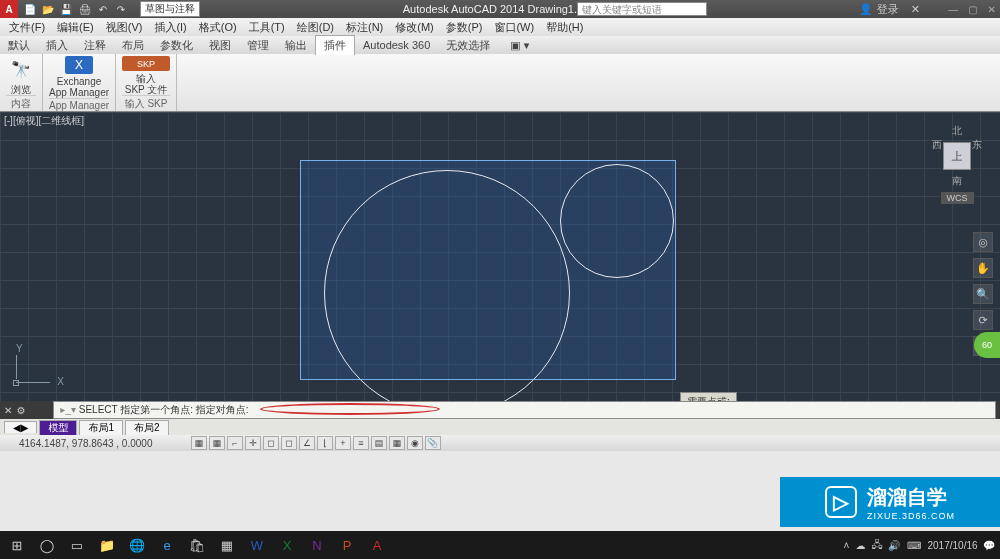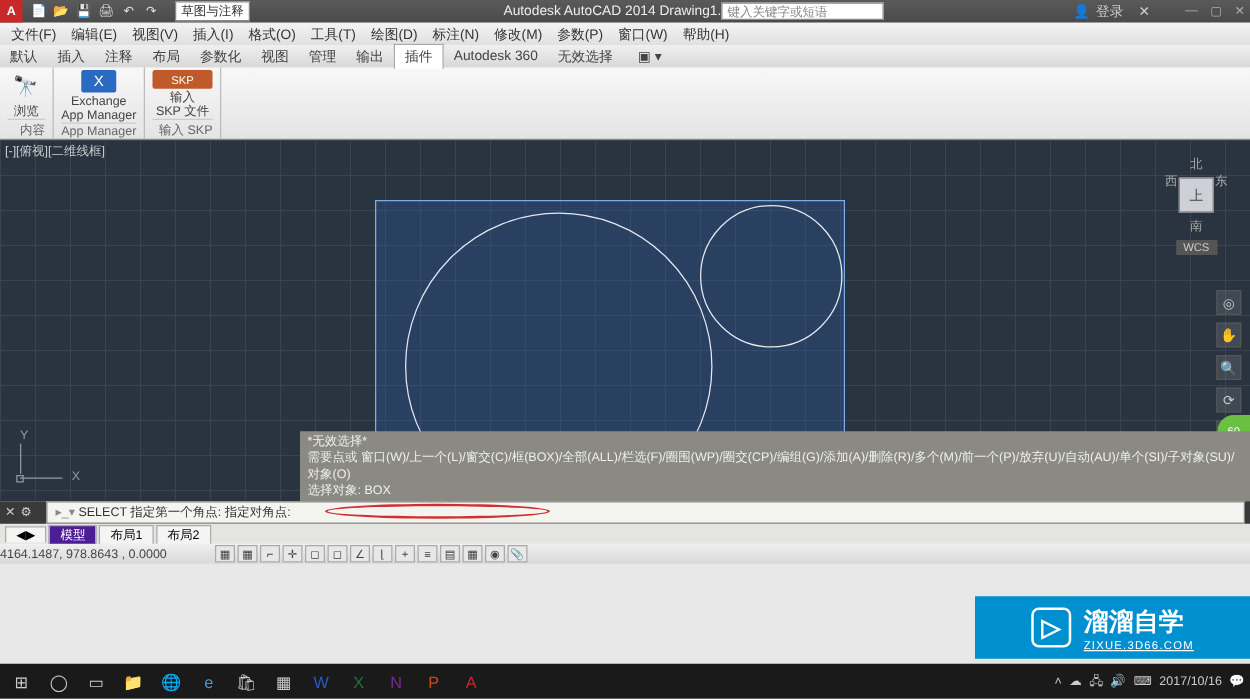--- a/index.html
+++ b/index.html
@@ -14,47 +14,47 @@
 .titlebar .wincontrols { position:absolute; right:4px; display:flex; gap:10px; color:#aaa; }
 .menubar { height:18px; background:linear-gradient(#f4f4f4,#e0e0e0); display:flex; align-items:center; font-size:11px; padding:0 4px; gap:2px; color:#333;}
 .menubar span { padding:0 5px; }
 .ribbon-tabs { height:18px; background:linear-gradient(#f0f0f0,#d8d8d8); display:flex; font-size:11px; align-items:center; }
 .ribbon-tabs span { padding:2px 8px; color:#444; }
 .ribbon-tabs .active { background:#fff; border:1px solid #aaa; border-bottom:none; }
 .ribbon { height:58px; background:linear-gradient(#f8f8f8,#e4e4e4); display:flex; border-bottom:1px solid #888;}
 .panel { border-right:1px solid #bbb; padding:2px 6px 0 6px; display:flex; flex-direction:column; align-items:center; font-size:10px; color:#444;}
 .panel .icon-box { width:30px; height:26px; display:flex; align-items:center; justify-content:center; font-size:16px;}
 .panel .label { font-size:10px; text-align:center; line-height:1.1; margin-top:2px;}
-.panel .footer { font-size:10px; color:#666; border-top:1px solid #ccc; width:100%; text-align:right; padding-top:1px; margin-top:auto;}
+.panel .footer { font-size:10px; color:#666; border-top:1px solid #ccc; width:100%; text-align:center; padding-top:1px; margin-top:auto;}
 .canvas-area { position:relative; height:289px; background:#2a3440; }
 .grid { position:absolute; inset:0; background-image:linear-gradient(#3a4450 1px,transparent 1px),linear-gradient(90deg,#3a4450 1px,transparent 1px); background-size:28px 28px;}
 .viewport-label { position:absolute; top:2px; left:4px; color:#ccc; font-size:10px; }
 .selection-rect { position:absolute; left:300px; top:48px; width:376px; height:220px; background:rgba(40,90,160,0.35); border:1px solid #7aaee8; }
 .circle1 { position:absolute; left:324px; top:58px; width:246px; height:246px; border:1px solid #e8e8f0; border-radius:50%; }
 .circle2 { position:absolute; left:560px; top:52px; width:114px; height:114px; border:1px solid #e8e8f0; border-radius:50%; }
 .tooltip { position:absolute; left:680px; top:280px; background:#d8d8cc; color:#333; font-size:10px; padding:2px 6px; border:1px solid #888;}
 .ucs { position:absolute; left:16px; bottom:18px; color:#8a9aa8; font-size:10px;}
 .viewcube { position:absolute; right:18px; top:12px; width:50px; text-align:center; color:#aaa; font-size:10px;}
 .viewcube .cube { width:28px; height:28px; background:#cfcfd8; margin:4px auto; border:1px solid #888; display:flex; align-items:center; justify-content:center; color:#444; font-size:11px;}
 .wcs-badge { background:#555; color:#ccc; font-size:9px; padding:1px 6px; display:inline-block; margin-top:4px;}
 .navbar { position:absolute; right:6px; top:120px; width:22px; display:flex; flex-direction:column; gap:6px; align-items:center;}
 .navbar .nb { width:20px; height:20px; background:rgba(200,200,200,0.15); border:1px solid #555; color:#ccc; font-size:11px; display:flex; align-items:center; justify-content:center;}
 .green-badge { position:absolute; right:0; top:220px; width:26px; height:26px; background:#6ac040; border-radius:13px 0 0 13px; color:#fff; font-size:9px; display:flex; align-items:center; justify-content:center;}
 .cmdhist { background:#8a8a82; color:#eee; font-size:10px; padding:2px 6px; line-height:1.3; position:absolute; bottom:0; left:240px; right:0;}
 .cmdline-wrap { height:18px; background:#3a3a3a; display:flex; align-items:center; color:#ccc; font-size:10px; padding:0 4px; position:relative;}
-.cmdline-wrap .cmd { background:#f4f4f0; color:#333; flex:1; margin-left:8px; padding:1px 6px; font-size:10px; border:1px solid #888;}
+.cmdline-wrap .cmd { background:#f4f4f0; color:#333; flex:1; margin-left:24px; padding:1px 6px; font-size:10px; border:1px solid #888;}
 .red-mark { position:absolute; left:260px; top:2px; width:180px; height:12px; border:2px solid #d03030; border-radius:50%; pointer-events:none;}
 .modeltabs { height:16px; background:#e4e4e0; display:flex; font-size:10px; align-items:center; padding:0 4px; gap:2px;}
 .modeltabs span { padding:0 8px; border:1px solid #aaa; border-bottom:none; background:#f4f4f4;}
 .modeltabs .active { background:#4c1d95; color:#fff;}
-.statusbar { height:16px; background:linear-gradient(#f0f0f0,#d8d8d8); display:flex; align-items:center; font-size:10px; color:#444; padding:0 0; gap:2px;}
+.statusbar { height:16px; background:linear-gradient(#f0f0f0,#d8d8d8); display:flex; align-items:center; font-size:10px; color:#444; padding:0 19px; gap:2px;}
 .statusbar .sb { width:16px; height:14px; background:#e8e8e8; border:1px solid #aaa; display:flex; align-items:center; justify-content:center; font-size:9px;}
 .watermark { position:absolute; right:0; bottom:32px; width:220px; height:50px; background:#0090d0; color:#fff; display:flex; align-items:center; justify-content:center; gap:10px; font-size:20px; font-weight:bold;}
 .watermark .play { width:32px; height:32px; border:2px solid #fff; border-radius:6px; display:flex; align-items:center; justify-content:center;}
-.watermark .sub { font-size:9px; font-weight:normal; letter-spacing:1px; display:block;text-decoration:underline;}
+.watermark .sub { font-size:9px; font-weight:normal; letter-spacing:1px; display:block;}
 .taskbar { position:absolute; bottom:0; left:0; right:0; height:28px; background:#1a1a1a; display:flex; align-items:center; gap:4px; padding:0 4px;}
 .taskbar .tb { width:26px; height:22px; display:flex; align-items:center; justify-content:center; color:#ccc; font-size:13px;}
 .taskbar .search { flex:0 0 200px; height:22px; background:#333; color:#888; font-size:11px; padding:0 8px; display:flex; align-items:center;}
 .taskbar .tray { margin-left:auto; display:flex; align-items:center; gap:6px; color:#ccc; font-size:10px;}
 </style>
 </head>
 <body>
 
 <div class="titlebar">
   <div class="logo">A</div>
@@ -162,25 +162,20 @@
   <div class="ucs">
     <div style="position:relative;width:40px;height:40px">
       <div style="position:absolute;left:0;top:0">Y</div>
       <div style="position:absolute;left:0;top:12px;width:1px;height:24px;background:#8a9aa8"></div>
       <div style="position:absolute;left:0;bottom:0;width:34px;height:1px;background:#8a9aa8"></div>
       <div style="position:absolute;right:-8px;bottom:-4px">X</div>
       <div style="position:absolute;left:-3px;bottom:-3px;width:6px;height:6px;border:1px solid #8a9aa8"></div>
     </div>
   </div>
 
-  <div class="cmdhist">
-    <div>*无效选择*</div>
-    <div>需要点或 窗口(W)/上一个(L)/窗交(C)/框(BOX)/全部(ALL)/栏选(F)/圈围(WP)/圈交(CP)/编组(G)/添加(A)/删除(R)/多个(M)/前一个(P)/放弃(U)/自动(AU)/单个(SI)/子对象(SU)/对象(O)</div>
-    <div>选择对象: BOX</div>
-  </div>
 </div>
 
 <div class="cmdline-wrap">
   <span>✕</span>
   <span style="margin:0 4px">⚙</span>
   <div class="cmd">
     <span style="color:#888">▸_▾ </span><span>SELECT 指定第一个角点: 指定对角点:</span>
   </div>
   <div class="red-mark"></div>
 </div>

